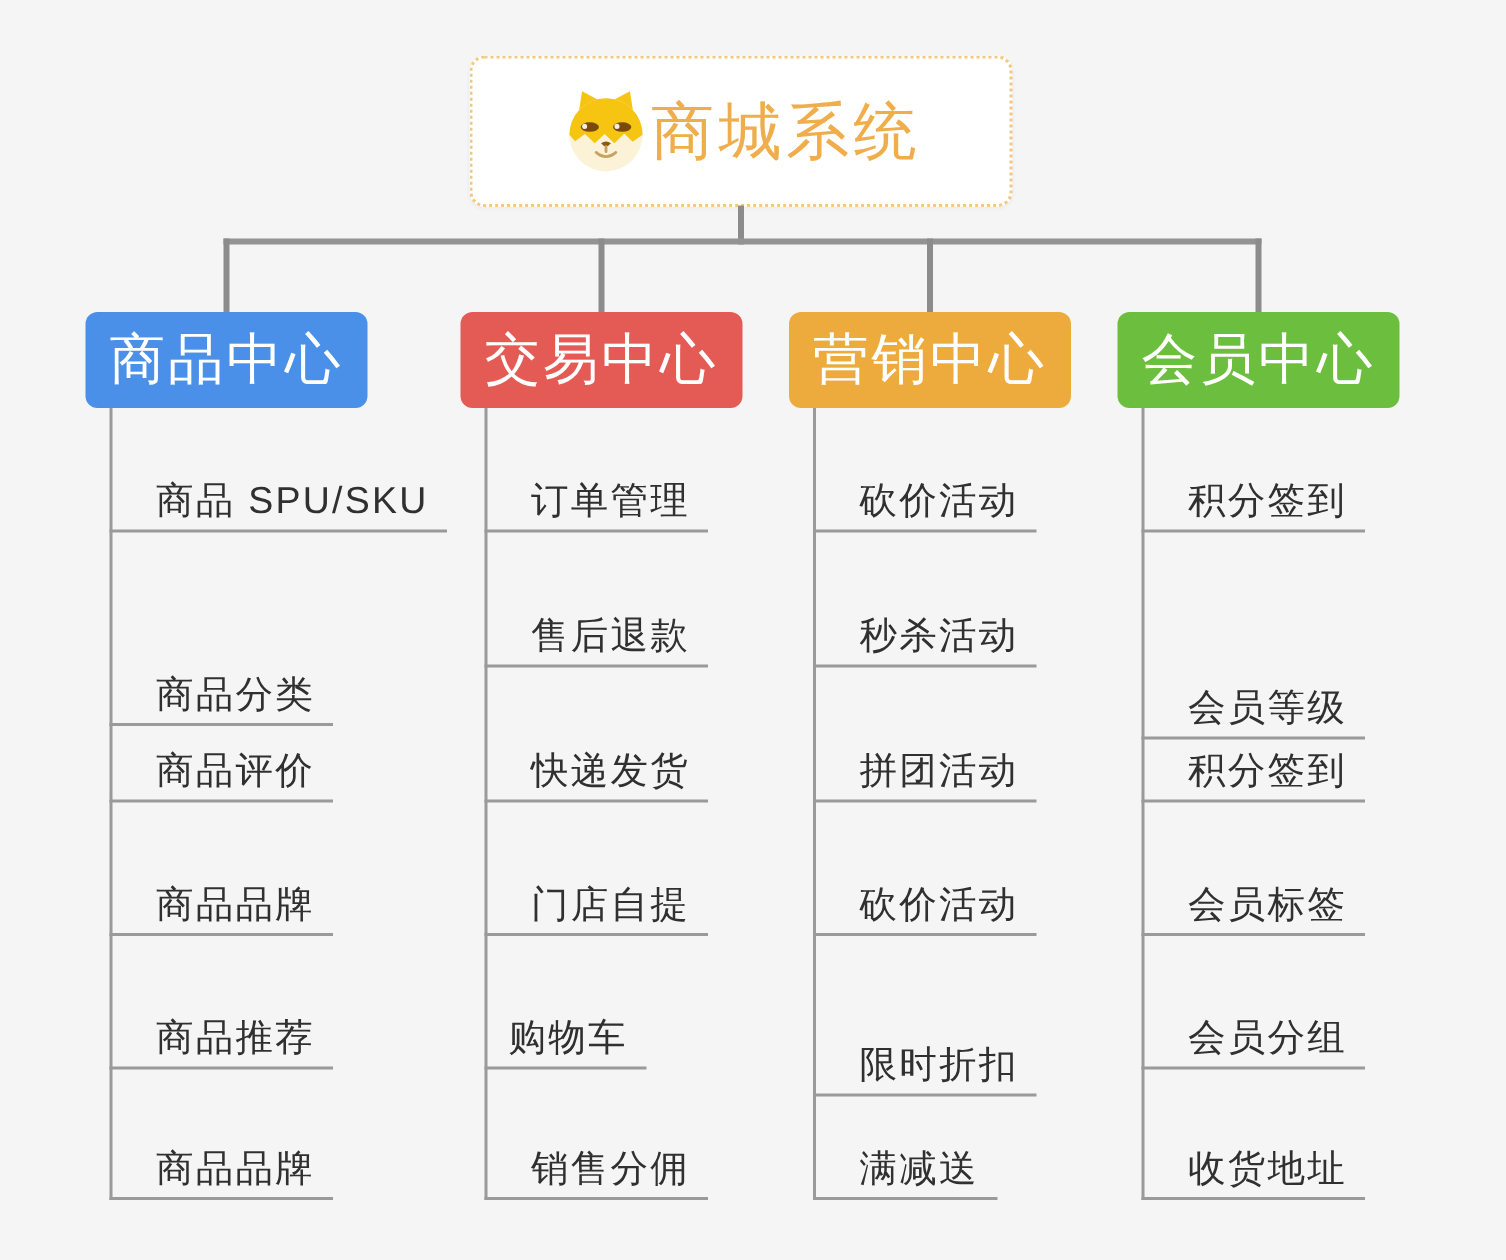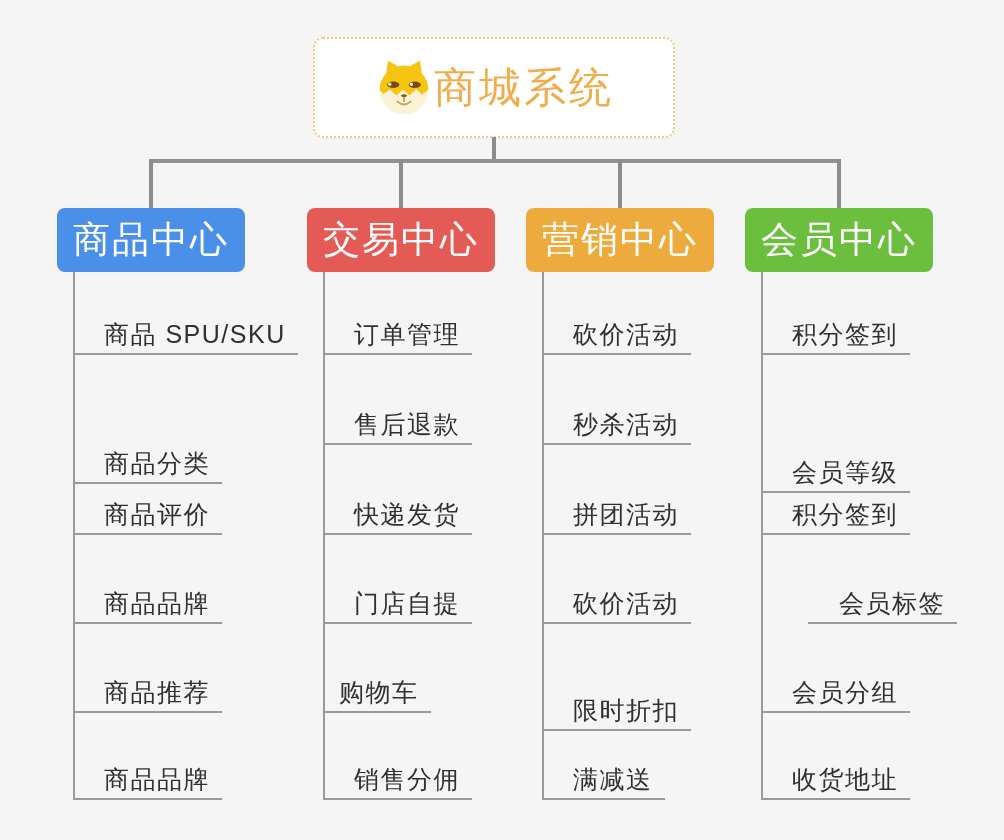--- a/index.html
+++ b/index.html
@@ -109,17 +109,17 @@
       <div class="leaf" style="left: 542px; top: 696px;">限时折扣</div>
       <div class="leaf" style="left: 542px; top: 765px;">满减送</div>
       <div class="connector-v" style="left: 837px; top: 159px; height: 49px;"></div>
       <div class="branch-box" style="left: 745px; background: rgb(108, 190, 62);">
         <span>会员中心</span>
       </div>
       <div class="trunk" style="left: 761px;"></div>
       <div class="leaf" style="left: 761px; top: 320px;">积分签到</div>
       <div class="leaf" style="left: 761px; top: 410px; margin-top: 48px;">会员等级</div>
       <div class="leaf" style="left: 761px; top: 500px;">积分签到</div>
-      <div class="leaf" style="left: 761px; top: 589px; margin-left: 47px;">会员标签</div>
+      <div class="leaf" style="left: 761px; top: 589px;">会员标签</div>
       <div class="leaf" style="left: 761px; top: 678px;">会员分组</div>
       <div class="leaf" style="left: 761px; top: 765px;">收货地址</div>
     </div>
 </div>
 
 </body></html>

